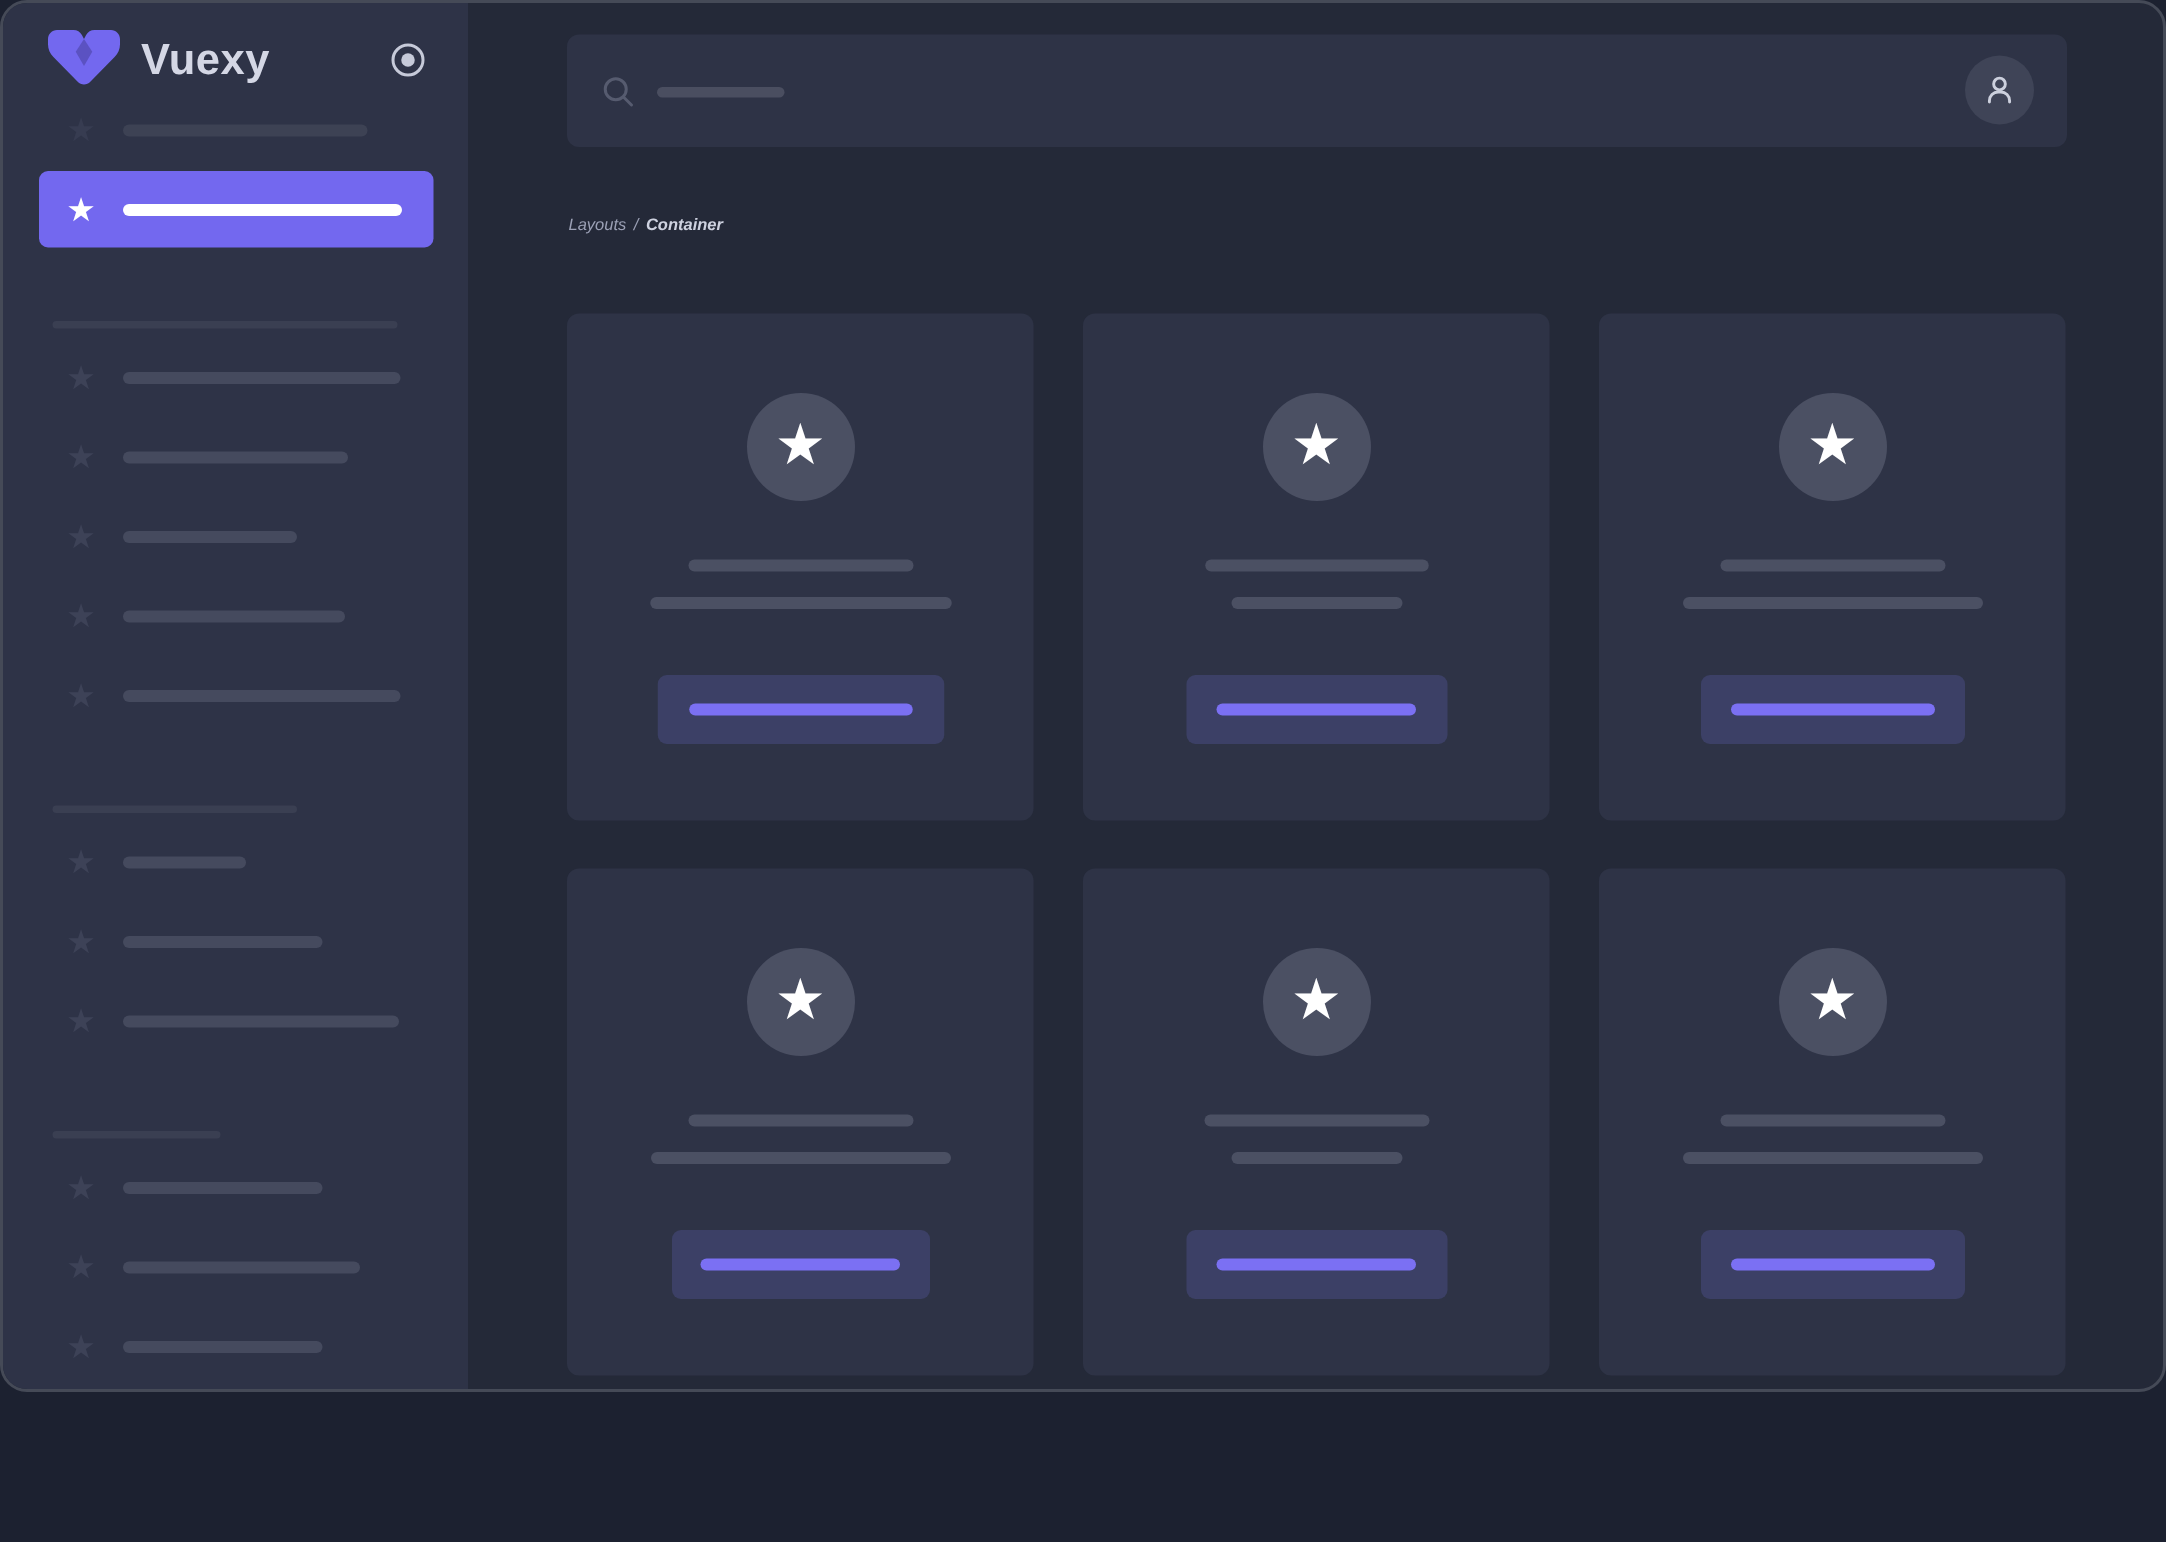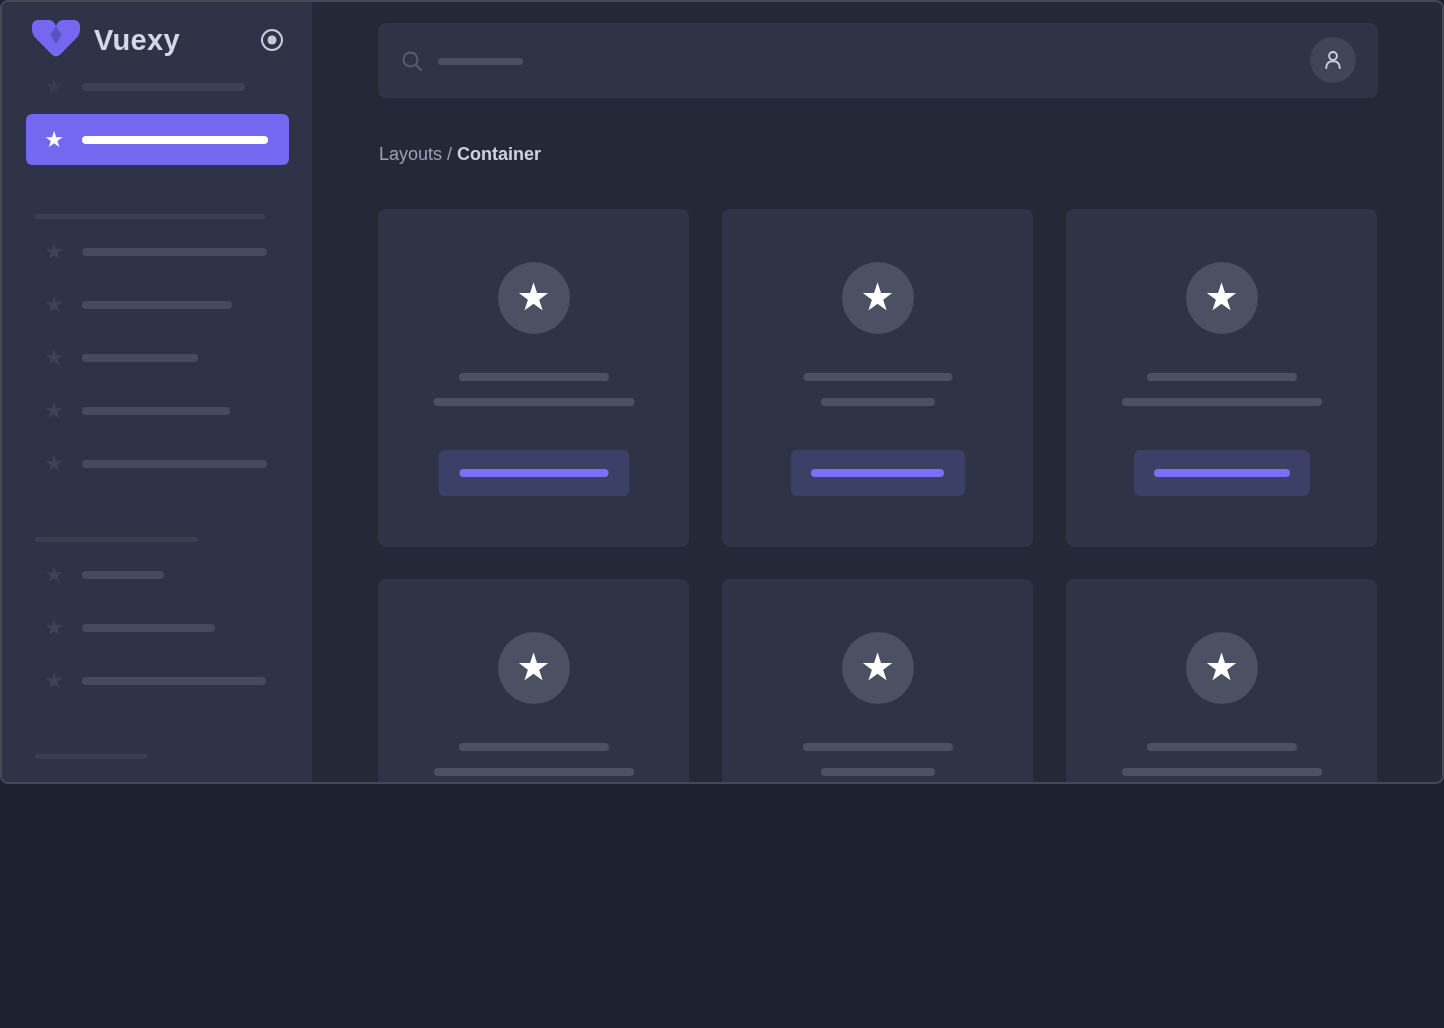--- a/index.html
+++ b/index.html
@@ -1,21 +1,21 @@
 <!DOCTYPE html>
 <html style="--canvas-bg: #242938; --panel-bg: #2e3346; --sidebar-bg: #2e3347; --accent: #7368ef; --accent-bright: #7b70f3; --button-bg: #3c4066; --skeleton: #454a5e; --skeleton-light: #4b5063; --skeleton-dim: #3a3f52; --text-light: #d4d7e5; --breadcrumb-text: #9ba0b5; --breadcrumb-current: #ced2e0;"><head>
 <meta charset="utf-8">
 <title>Vuexy</title>
 <style>
   html,body{margin:0;padding:0;background:#1c2130;}
   *{box-sizing:border-box;}
   .frame{
-    position:relative;width:1444px;height:784px;
+    position:relative;width:1444px;height:928px;
     background:var(--canvas-bg,#242938);
-    border:2px solid #454a57;border-radius:8px;overflow:hidden;
+    border:2px solid #454a57;border-radius:18px;overflow:hidden;
     font-family:"Liberation Sans",sans-serif;
   }
   
   .sidebar{position:absolute;left:0;top:0;bottom:0;width:310px;background:var(--sidebar-bg,#2e3347);}
   .logo-row{display:flex;align-items:center;height:40px;padding:36px 28px 0 30px;}
   .logo-mark{width:48px;height:40px;display:inline-block;flex:0 0 auto;}
   .logo-text{margin-left:14px;font-size:29px;font-weight:700;color:var(--text-light,#d4d7e5);letter-spacing:.3px;}
   .toggle{margin-left:auto;width:24px;height:24px;cursor:pointer;}
   .nav{display:block;}
   .nav-item{display:flex;align-items:center;height:24px;margin:29px 0 0 40px;cursor:pointer;}
@@ -28,21 +28,21 @@
   .nav-item.active .nav-star{color:#ffffff;}
   .nav-item.active .nav-bar{background:#ffffff;}
   .nav-divider{height:5px;border-radius:2.5px;background:var(--skeleton-dim,#3a3f52);margin:49px 0 -8px 33px;}
   .nav-divider.s2,.nav-divider.s3{margin-top:61px;}
   
   .main{position:absolute;left:310px;top:0;right:0;bottom:0;}
   .topbar{position:absolute;left:66px;top:21px;width:1000px;height:75px;background:var(--panel-bg,#2e3346);border-radius:8px;cursor:text;}
   .search-icon{position:absolute;left:23px;top:27px;width:22px;height:22px;}
   .search-skel{position:absolute;left:60px;top:35px;height:7px;border-radius:3.5px;background:#4a4e60;}
   .avatar{position:absolute;right:22px;top:14px;width:46px;height:46px;border-radius:50%;background:#3f4457;display:flex;align-items:center;justify-content:center;cursor:pointer;}
-  .breadcrumb{position:absolute;left:67px;top:142px;font-size:18px;color:var(--breadcrumb-text,#9ba0b5);}
+  .breadcrumb{position:absolute;left:67px;top:142px;font-size:11px;color:var(--breadcrumb-text,#9ba0b5);font-style:italic;}
   .breadcrumb .sep{margin:0 5px;}
   .breadcrumb .current{color:var(--breadcrumb-current,#ced2e0);font-weight:700;}
   .grid{position:absolute;left:66px;top:207px;width:1000px;display:grid;grid-template-columns:repeat(3,311px);gap:32px 33px;}
   .card{position:relative;width:311px;height:338px;background:var(--panel-bg,#2e3346);border-radius:8px;}
   .card-avatar{position:absolute;top:53px;left:50%;transform:translateX(-50%);width:72px;height:72px;border-radius:50%;background:var(--skeleton-light,#4b5063);display:flex;align-items:center;justify-content:center;}
   .card-star{color:#ffffff;font-size:38px;line-height:1;margin-top:-2px;}
   .card-line{position:absolute;top:164px;left:50%;transform:translateX(-50%);height:8px;border-radius:4px;background:var(--skeleton-light,#4b5063);}
   .card-line.line2{top:189px;}
   .card-button{position:absolute;top:241px;left:50%;transform:translateX(-50%);height:46px;border-radius:6px;background:var(--button-bg,#3c4066);display:flex;align-items:center;justify-content:center;cursor:pointer;}
   .card-button-bar{height:8px;border-radius:4px;background:var(--accent-bright,#7b70f3);}

